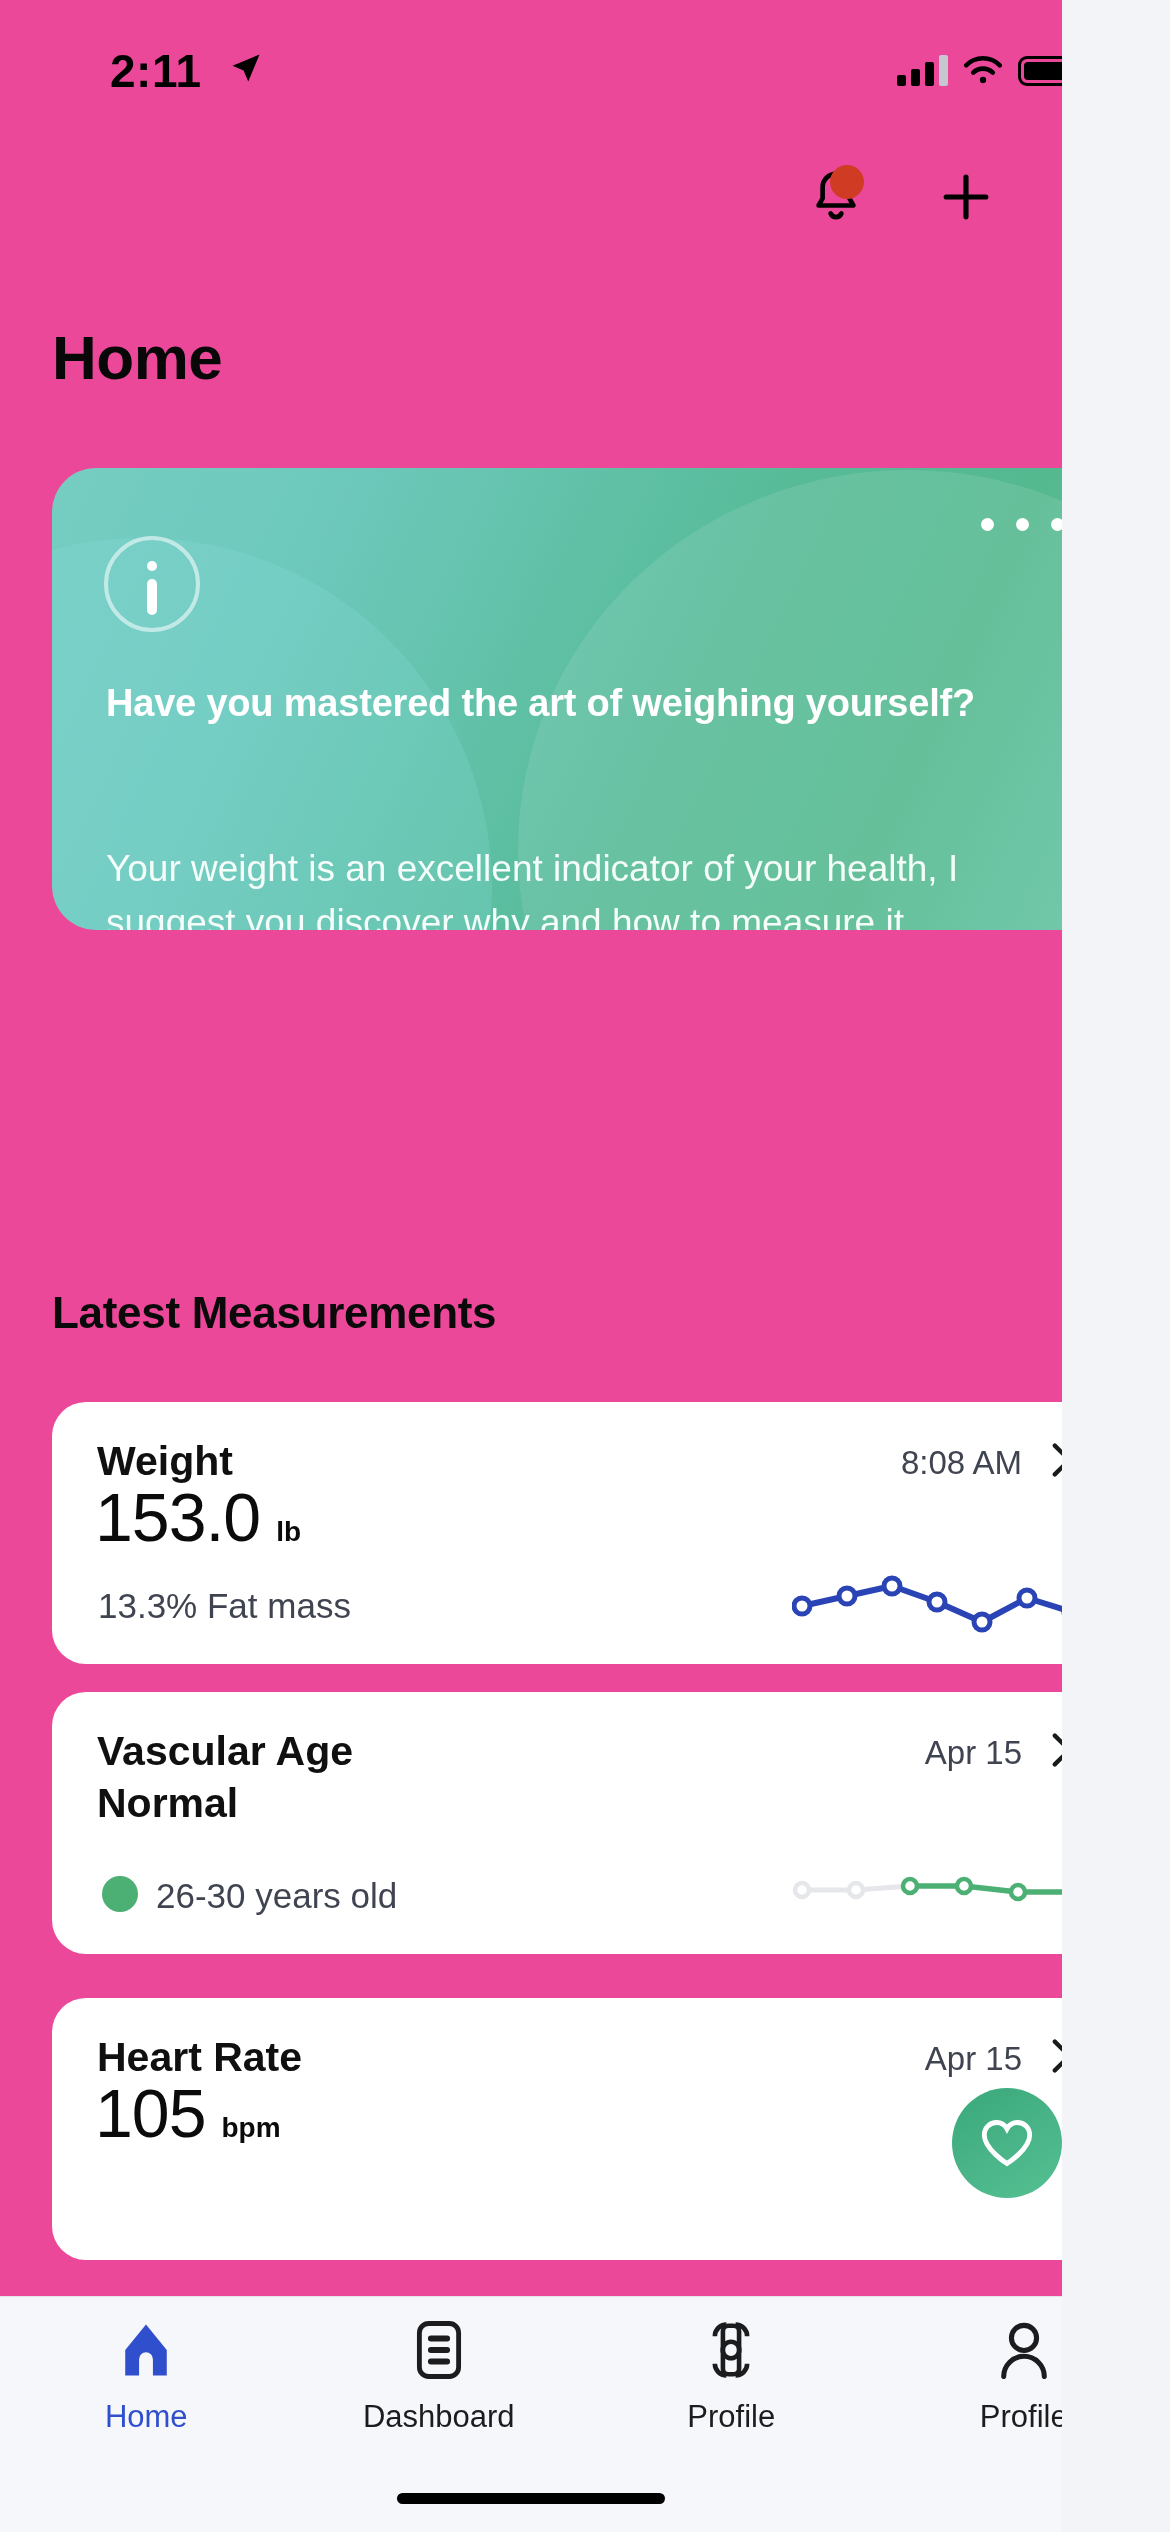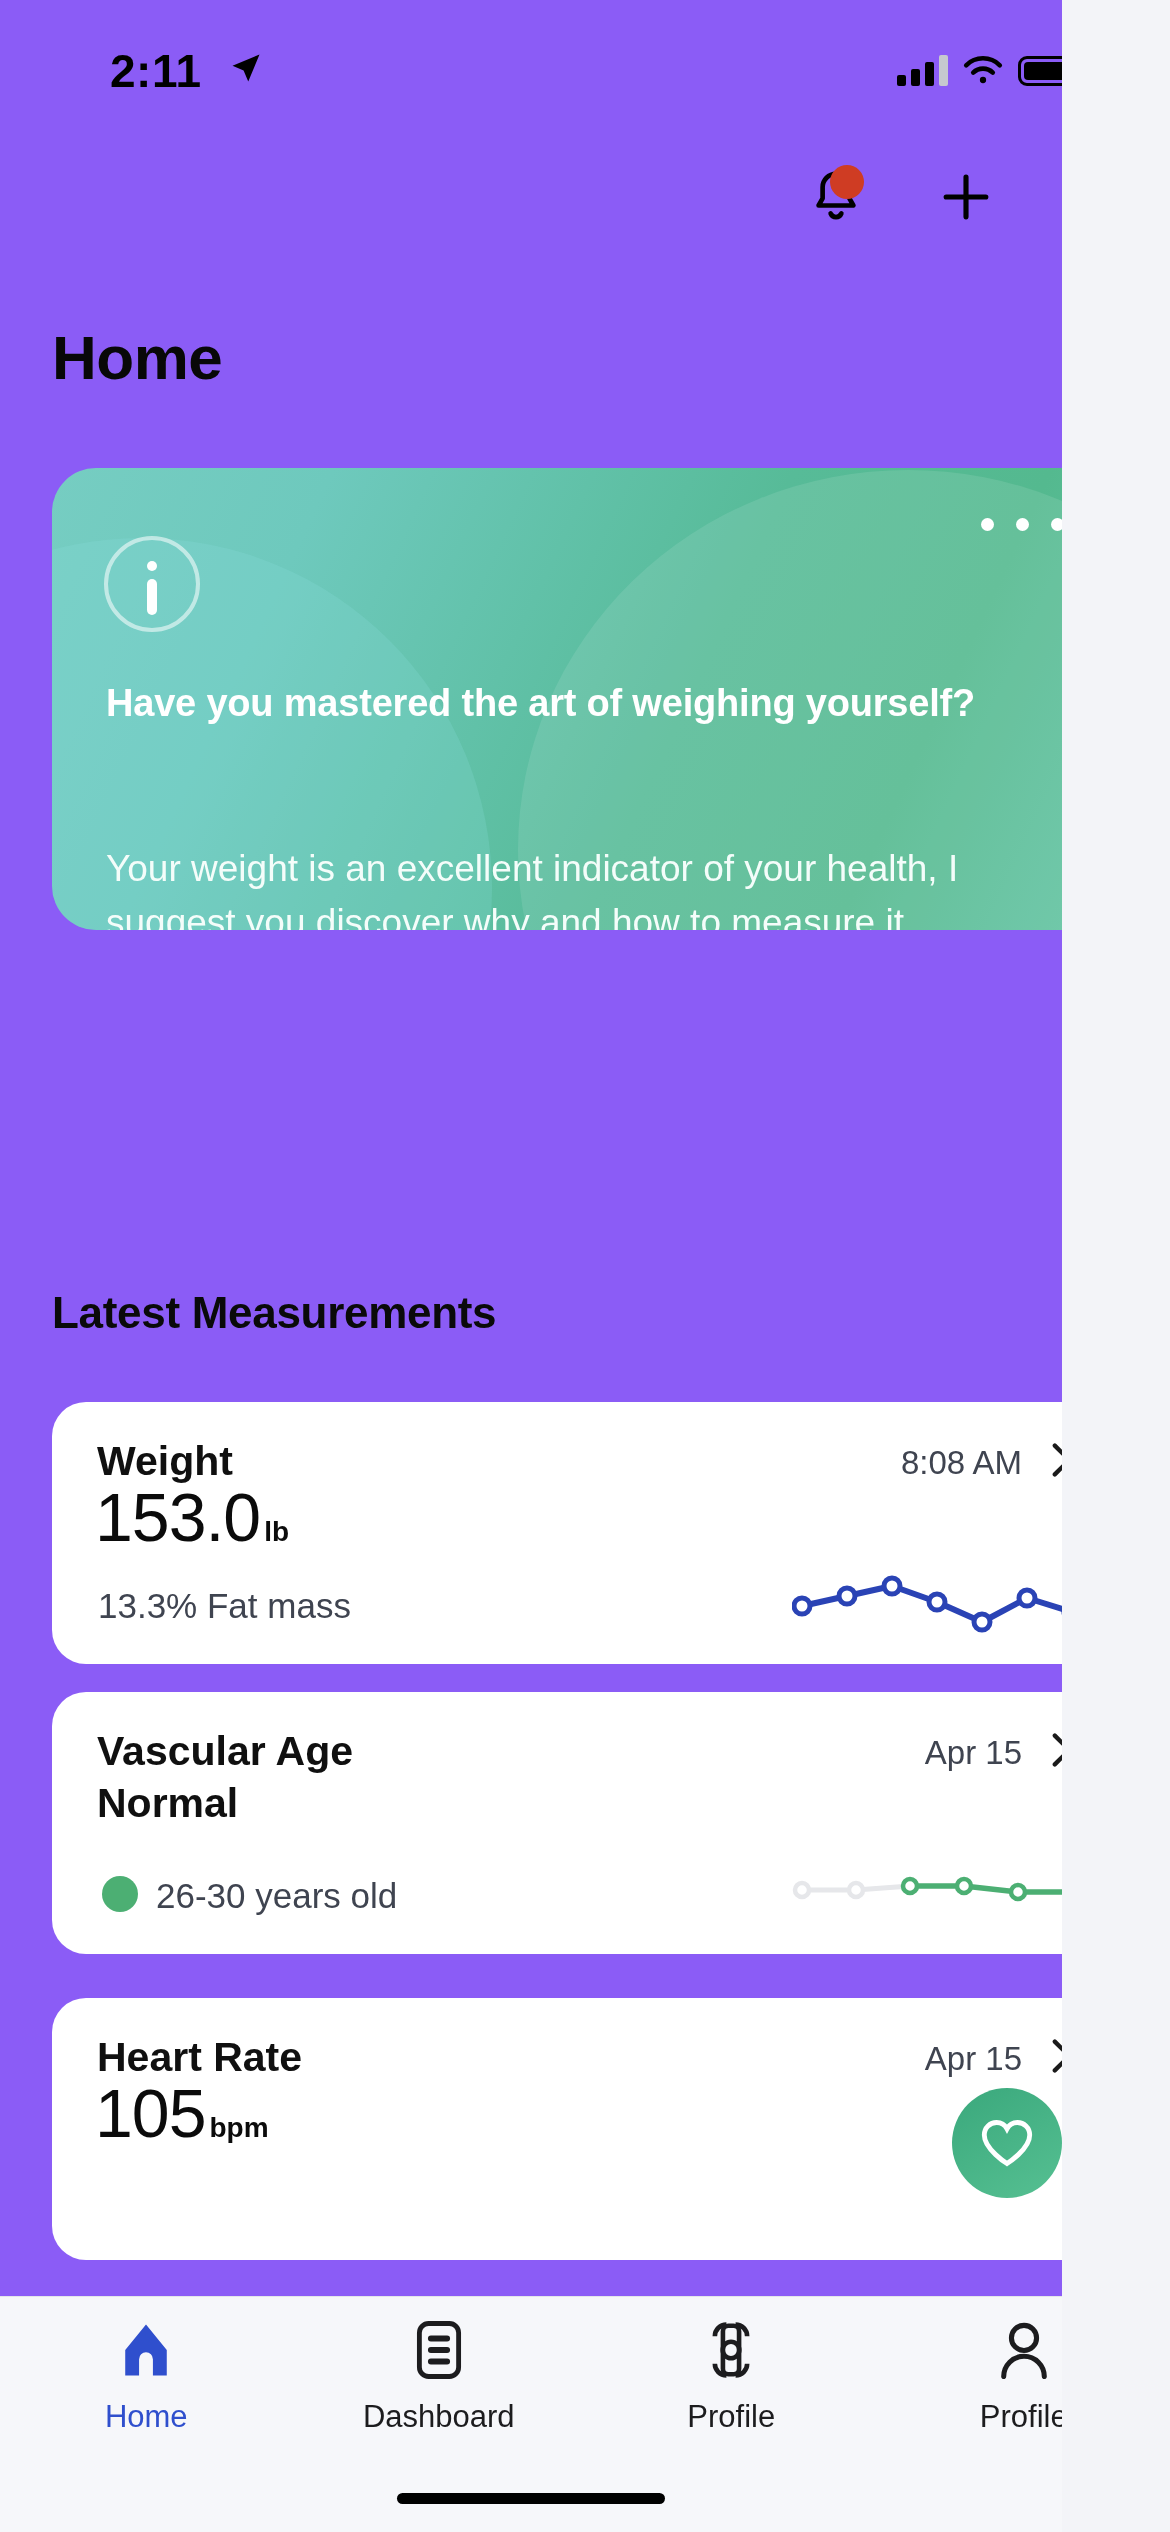--- a/index.html
+++ b/index.html
@@ -5,21 +5,21 @@
   * { box-sizing: border-box; margin: 0; padding: 0; }
   html, body {
     width: 1170px; height: 2532px;
     background: #f3f4f8;
     font-family: "Liberation Sans", sans-serif;
     overflow: hidden;
   }
   #screen {
     position: relative;
     width: 1062px; height: 2532px;
-    background: #8b5cf6;
+    background: #ec4899;
     overflow: hidden;
   }
 
   
   #statusbar {
     position: absolute; top: 0; left: 0;
     width: 1170px; height: 120px;
   }
   #status-time {
     position: absolute; left: 110px; top: 44px;
@@ -113,21 +113,21 @@
   }
   #card-weight  { top: 1402px; height: 262px; text-decoration: underline; }
   #card-vasc    { top: 1692px; height: 262px; }
   #card-heart   { top: 1998px; height: 262px; }
 
   .m-title { position: absolute; left: 45px; top: 36px; font-size: 41px; font-weight: 700; color: #101010; }
   .m-title2 { position: absolute; left: 45px; top: 88px; font-size: 41px; font-weight: 700; color: #101010; }
   .m-value {
     position: absolute; left: 43px; top: 76px;
     font-size: 68px; font-weight: 400; color: #0b0b0b; letter-spacing: -1px;
-    display: flex; align-items: baseline;
+    display: flex; align-items: baseline; gap: 12px;
   }
   .m-value .unit { font-size: 28px; font-weight: 700; margin-left: 4px; letter-spacing: 0; }
   .m-sub {
     position: absolute; left: 46px; top: 184px;
     font-size: 35px; font-weight: 400; color: #3f4450;
   }
   .m-sub-dot {
     position: absolute; left: 50px; top: 184px;
     width: 36px; height: 36px; border-radius: 50%; background: #4caf73;
   }

